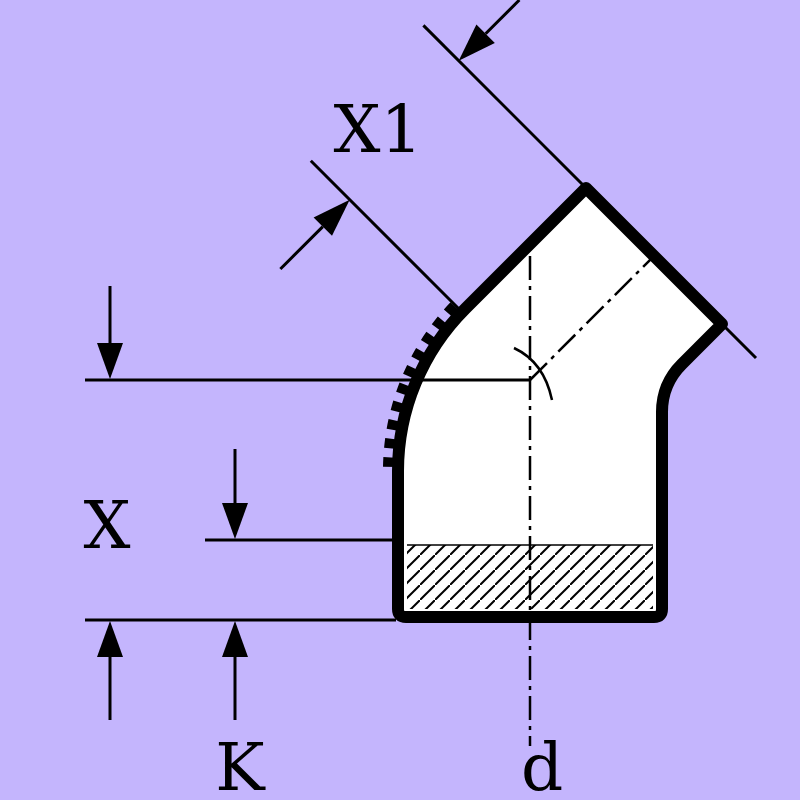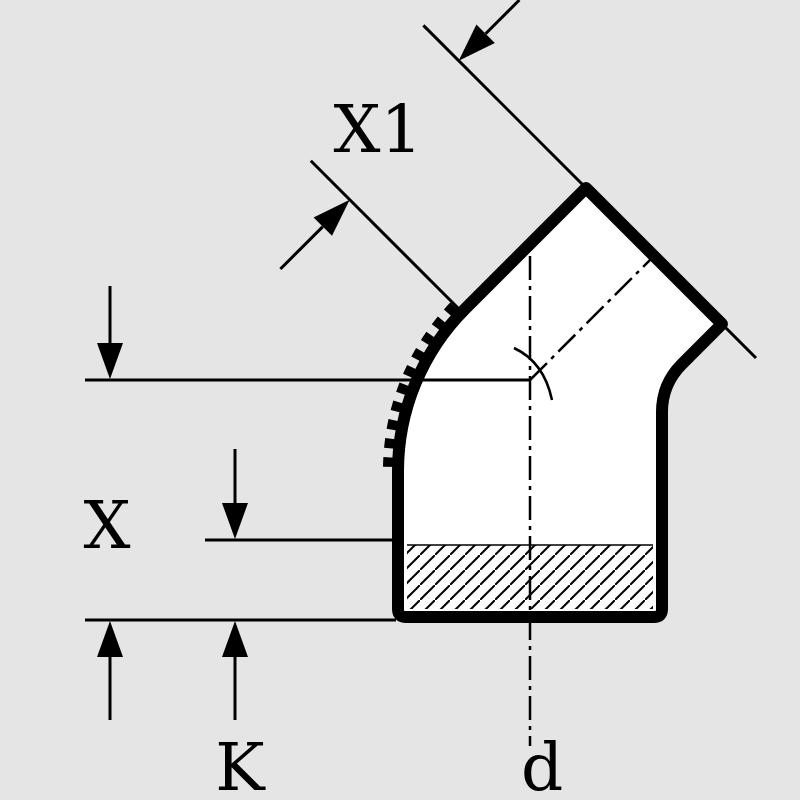--- a/index.html
+++ b/index.html
@@ -4,21 +4,21 @@
 <style>
   html, body {
     margin: 0;
     padding: 0;
     background: #ffffff;
   }
   .stage {
     position: relative;
     width: 800px;
     height: 800px;
-    background: #e5e5e5;
+    background: #c4b5fd;
     overflow: hidden;
   }
   svg { display: block; }
   .dim-label {
     font-family: "DejaVu Serif", "Liberation Serif", serif;
     font-size: 66px;
     fill: #000000;
   }
 </style>
 </head>

